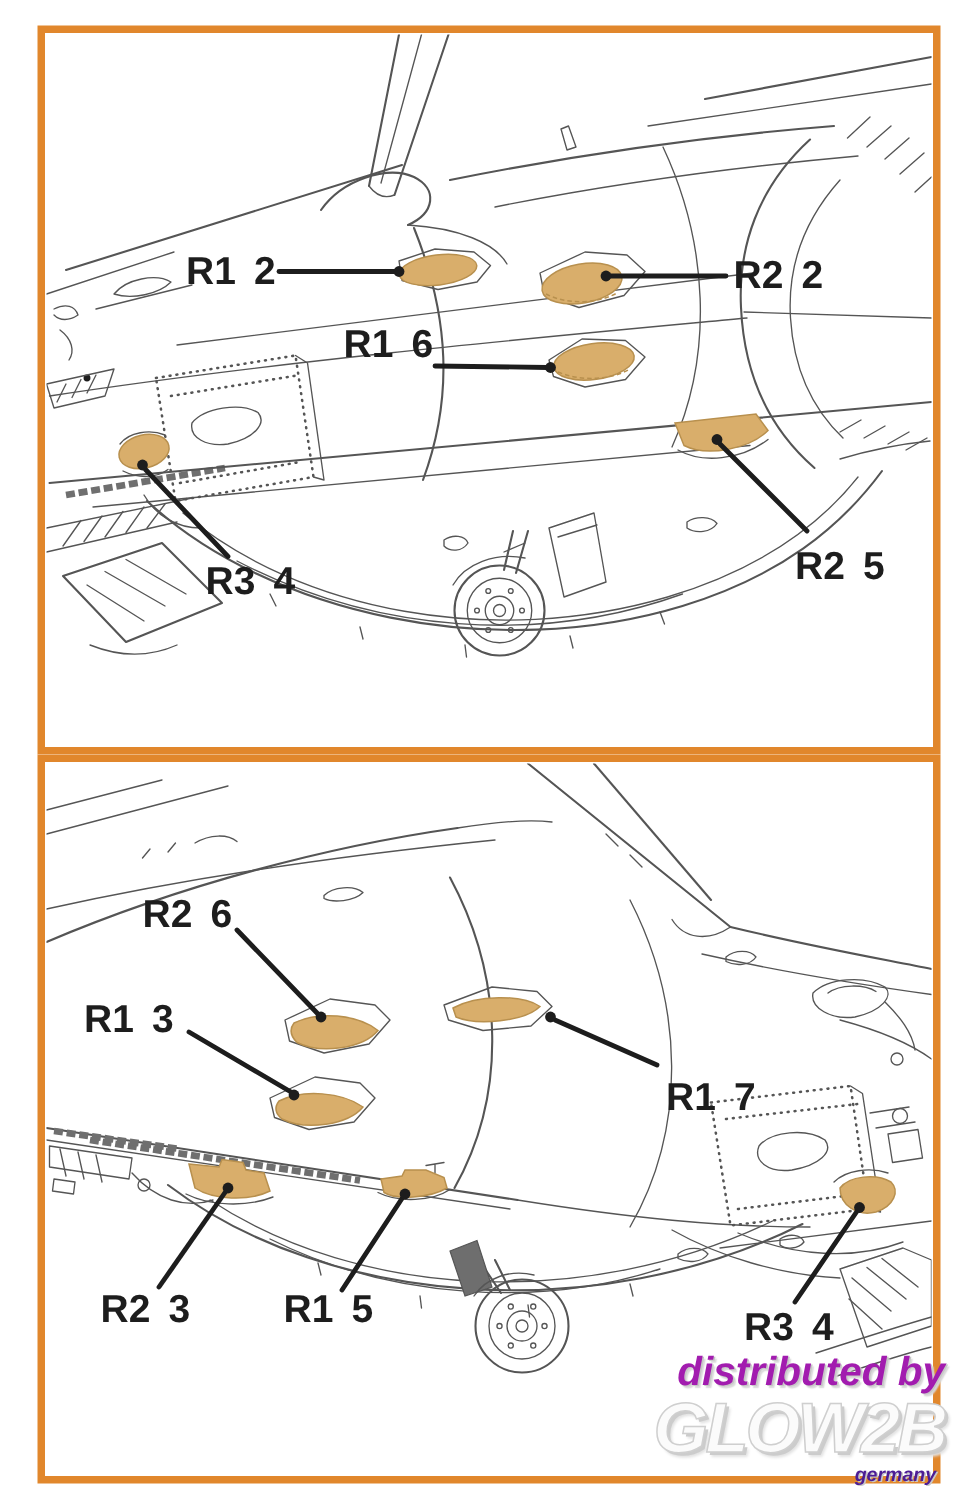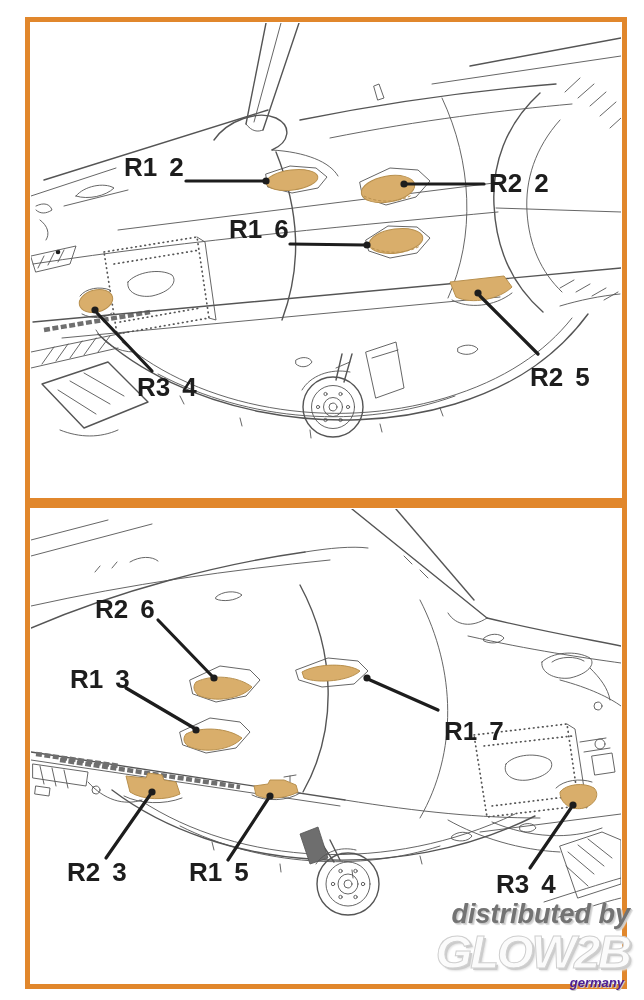--- a/index.html
+++ b/index.html
@@ -25,28 +25,28 @@
   .rail{stroke:#6f6f6f;fill:none;stroke-width:4.5;stroke-dasharray:6 2.5;}
   .darkfill{fill:#6e6e6e;stroke:#555;stroke-width:0.8;}
   .part{fill:var(--part-fill);stroke:var(--part-edge);stroke-width:1;}
   .partdash{stroke:var(--part-edge);fill:none;stroke-width:1;stroke-dasharray:3 2;}
   .leader{stroke:var(--label-ink);stroke-width:3.2;fill:none;stroke-linecap:round;}
   .dot{fill:var(--label-ink);}
   
   .lbl{position:absolute;z-index:3;font-weight:700;font-size:26px;line-height:1;
        color:var(--label-ink);white-space:nowrap;letter-spacing:0px;}
   .lbl .num{margin-left:12px;}
-  .t1{left:124px;top:154px;} .t2{left:489px;top:170px;} .t3{left:229px;top:216px;}
+  .t1{left:124px;top:167px;} .t2{left:489px;top:170px;} .t3{left:229px;top:216px;}
   .t4{left:137px;top:374px;} .t5{left:530px;top:364px;}
-  .b1{left:95px;top:596px;}  .b2{left:70px;top:666px;}  .b3{left:444px;top:718px;}
+  .b1{left:95px;top:596px;}  .b2{left:56px;top:666px;}  .b3{left:444px;top:718px;}
   .b4{left:67px;top:859px;}  .b5{left:189px;top:859px;} .b6{left:496px;top:871px;}
   
   .watermark{position:absolute;right:14px;bottom:10px;z-index:4;text-align:right;
              font-style:italic;pointer-events:none;}
-  .wm-line1{font-weight:700;font-size:27px;color:#737373;
+  .wm-line1{font-weight:700;font-size:27px;color:#a21caf;
             text-shadow:1px 1px 0 var(--watermark-gray),2px 2px 1px #d8d8d8;}
   .wm-logo{font-weight:700;font-size:47px;letter-spacing:-2px;line-height:0.95;color:#fbfbfb;
            -webkit-text-stroke:1px #cfcfcf;
            text-shadow:2px 2px 0 #cccccc,3px 3px 2px #e2e2e2;}
   .wm-country{font-weight:700;font-size:13px;color:#4c1d95;margin-right:6px;
               text-shadow:1px 1px 0 var(--watermark-gray);}
 </style>
 </head>
 <body>
 

